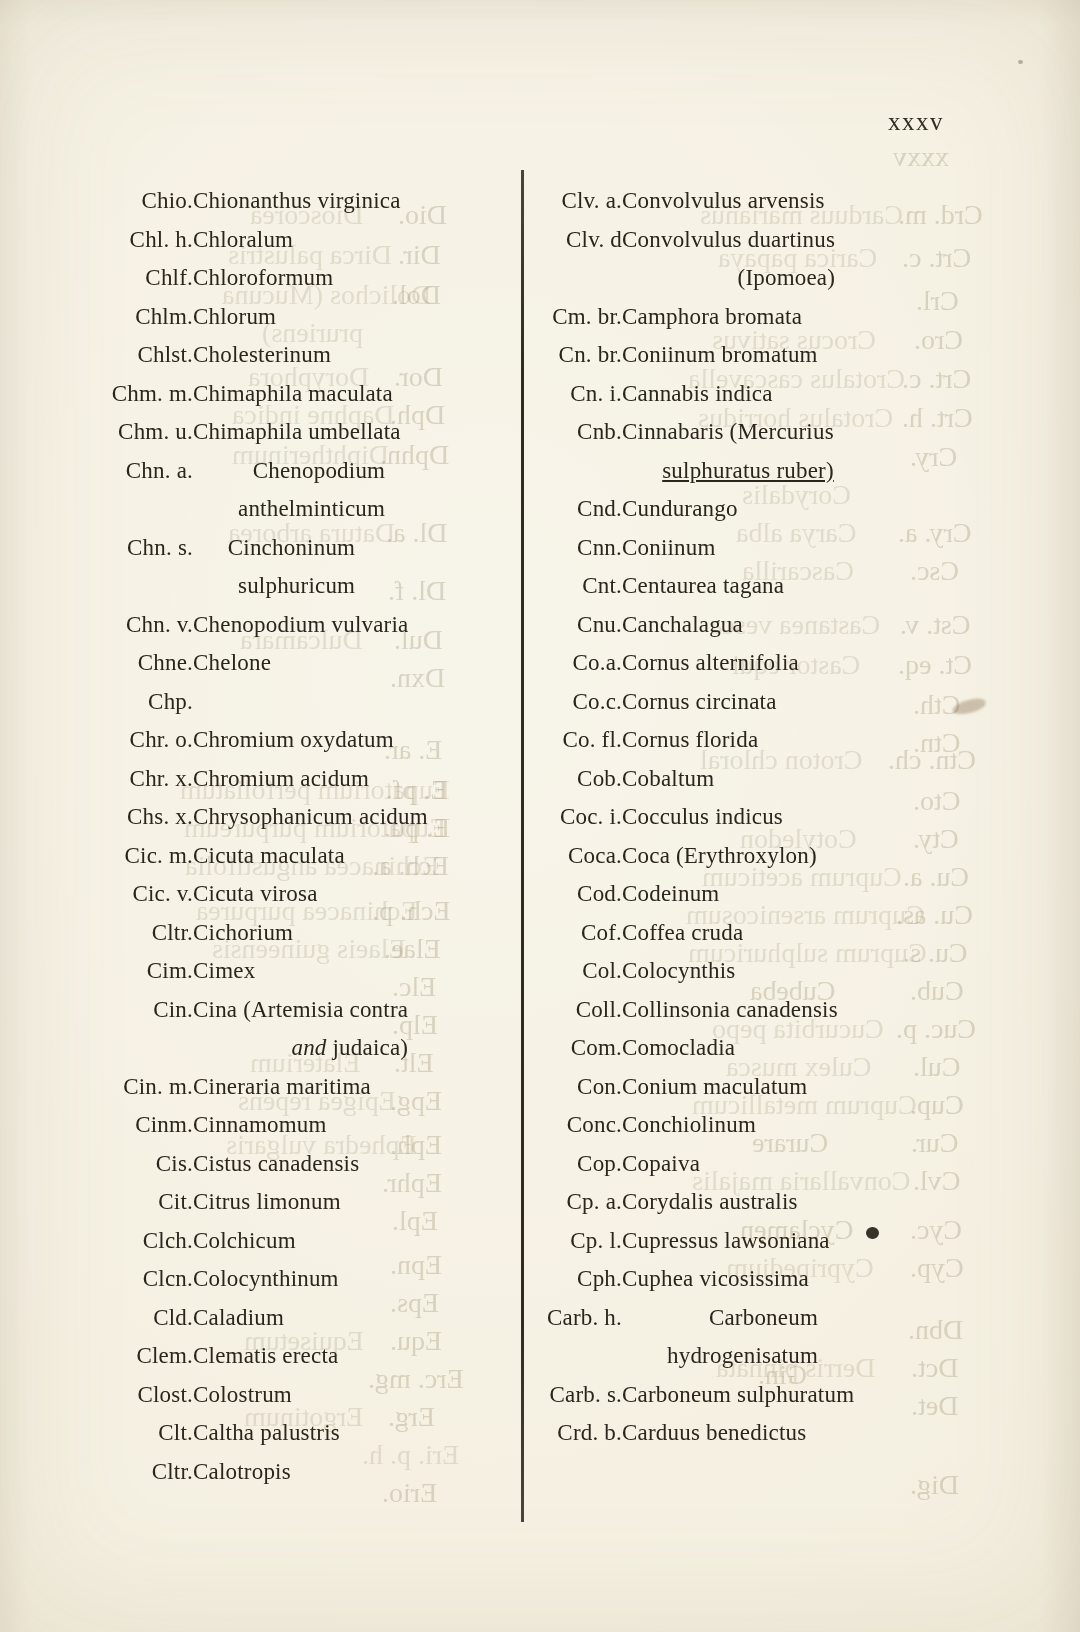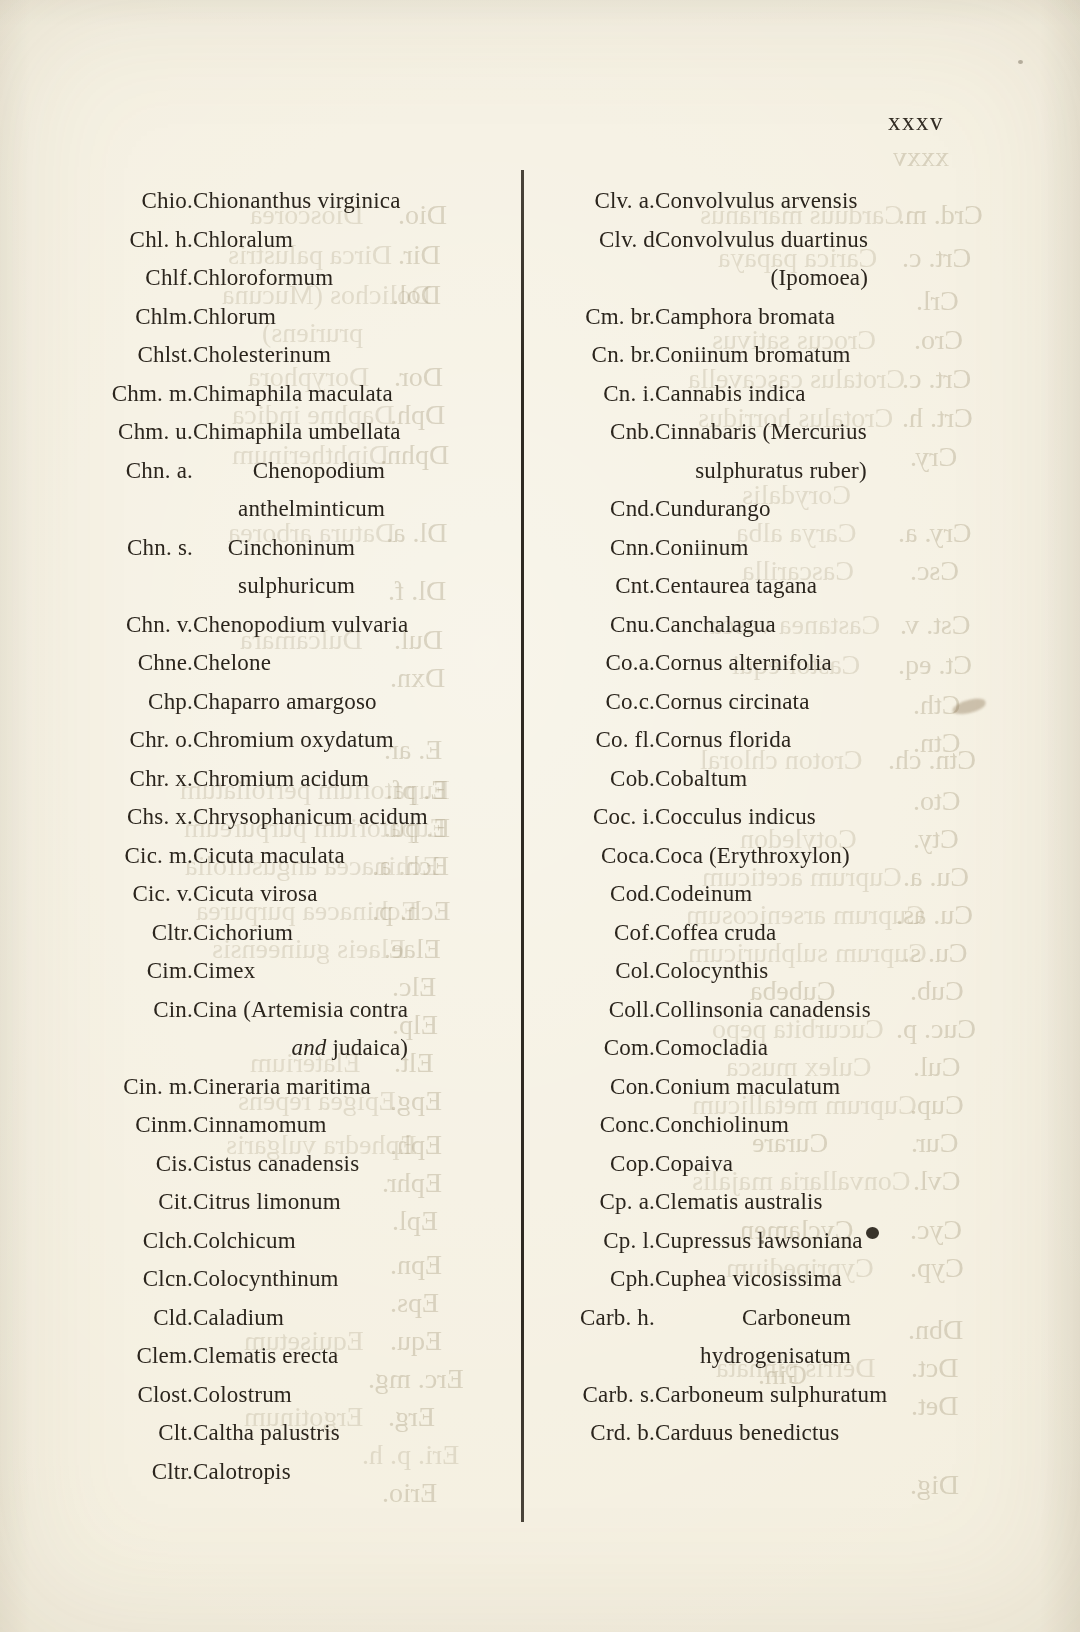--- a/index.html
+++ b/index.html
@@ -41,21 +41,21 @@
     background:linear-gradient(to bottom,#4a443a 0%,#2f2a22 15%,#2f2a22 85%,#4a443a 100%);
   }
   .col{
     position:absolute;top:182px;
     font-size:23px;line-height:38.5px;
     color:#2b251d;
     letter-spacing:0.2px;
     text-align:right;
   }
   .col-left{left:85px;width:432px;--abbrw:108px;}
-  .col-right{left:547px;width:478px;--abbrw:108px;}
+  .col-right{left:514px;width:478px;--abbrw:108px;}
   .entry{display:flex;align-items:flex-start;}
   .abbr{flex:0 0 var(--abbrw);white-space:nowrap;}
   .term{white-space:nowrap;}
   .cont{display:block;margin-left:45px;}
   .cont i{font-style:italic;}
   .speck{position:absolute;border-radius:50%;}
   .speck-smudge{
     left:952px;top:700px;width:34px;height:13px;border-radius:60% 40% 55% 45%;
     background:rgba(125,100,65,0.35);filter:blur(1.2px);transform:rotate(-12deg);
   }
@@ -224,21 +224,20 @@
       <div class="entry">
         <span class="abbr">Chn. v.</span>
         <span class="term">Chenopodium vulvaria</span>
       </div>
       <div class="entry">
         <span class="abbr">Chne.</span>
         <span class="term">Chelone</span>
       </div>
       <div class="entry">
         <span class="abbr">Chp.</span>
-        <span class="term">Chaparro amargoso</span>
       </div>
       <div class="entry">
         <span class="abbr">Chr. o.</span>
         <span class="term">Chromium oxydatum</span>
       </div>
       <div class="entry">
         <span class="abbr">Chr. x.</span>
         <span class="term">Chromium acidum</span>
       </div>
       <div class="entry">
@@ -327,21 +326,21 @@
       <div class="entry">
         <span class="abbr">Cn. br.</span>
         <span class="term">Coniinum bromatum</span>
       </div>
       <div class="entry">
         <span class="abbr">Cn. i.</span>
         <span class="term">Cannabis indica</span>
       </div>
       <div class="entry">
         <span class="abbr">Cnb.</span>
-        <span class="term">Cinnabaris (Mercurius<span class="cont" style="margin-left: 32px;">sulphuratus ruber)</span></span>
+        <span class="term">Cinnabaris (Mercurius<span class="cont" style="margin-left: 32px; text-decoration: underline;">sulphuratus ruber)</span></span>
       </div>
       <div class="entry">
         <span class="abbr">Cnd.</span>
         <span class="term">Cundurango</span>
       </div>
       <div class="entry">
         <span class="abbr">Cnn.</span>
         <span class="term">Coniinum</span>
       </div>
       <div class="entry">
@@ -403,21 +402,21 @@
       <div class="entry">
         <span class="abbr">Conc.</span>
         <span class="term">Conchiolinum</span>
       </div>
       <div class="entry">
         <span class="abbr">Cop.</span>
         <span class="term">Copaiva</span>
       </div>
       <div class="entry">
         <span class="abbr">Cp. a.</span>
-        <span class="term">Clematis australis</span>
+        <span class="term">Corydalis australis</span>
       </div>
       <div class="entry">
         <span class="abbr">Cp. l.</span>
         <span class="term">Cupressus lawsoniana</span>
       </div>
       <div class="entry">
         <span class="abbr">Cph.</span>
         <span class="term">Cuphea vicosissima</span>
       </div>
       <div class="entry">

